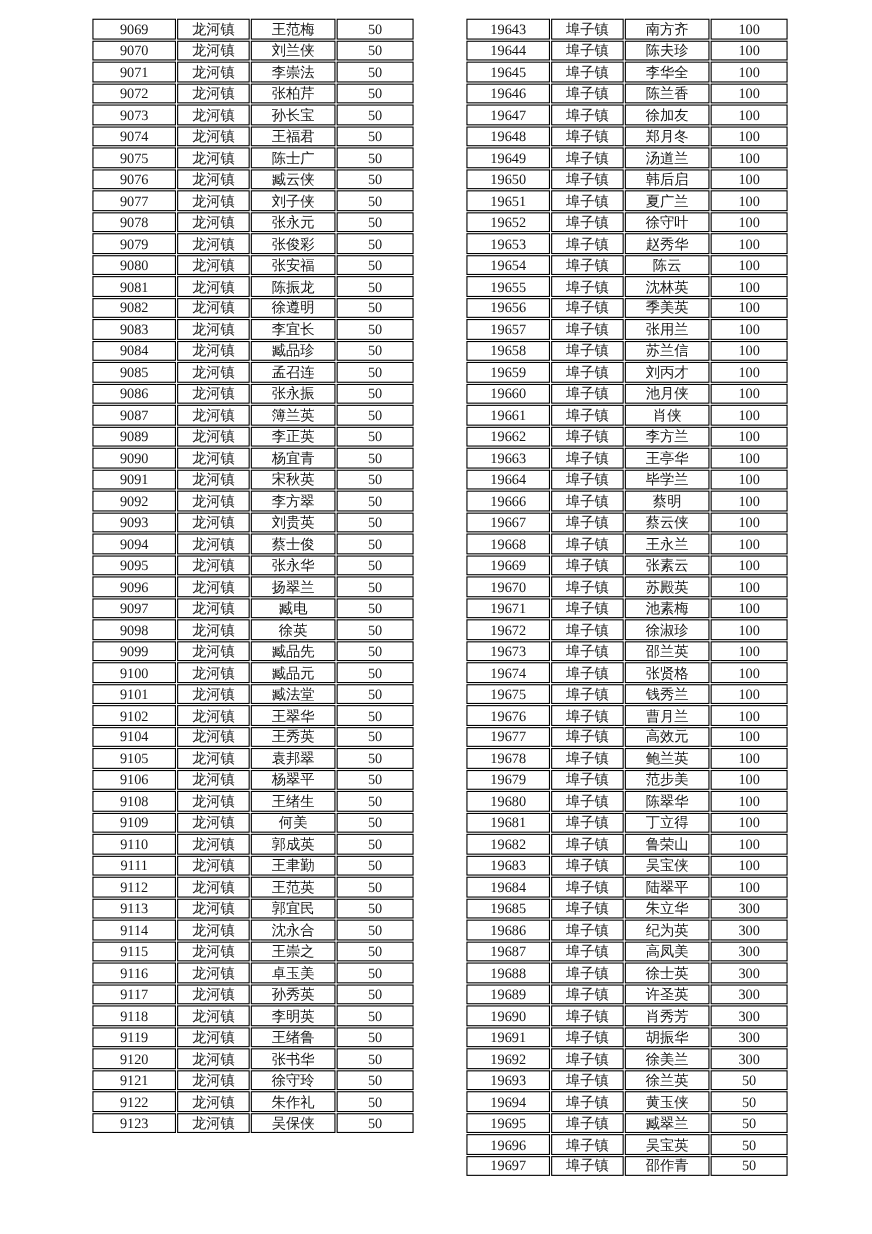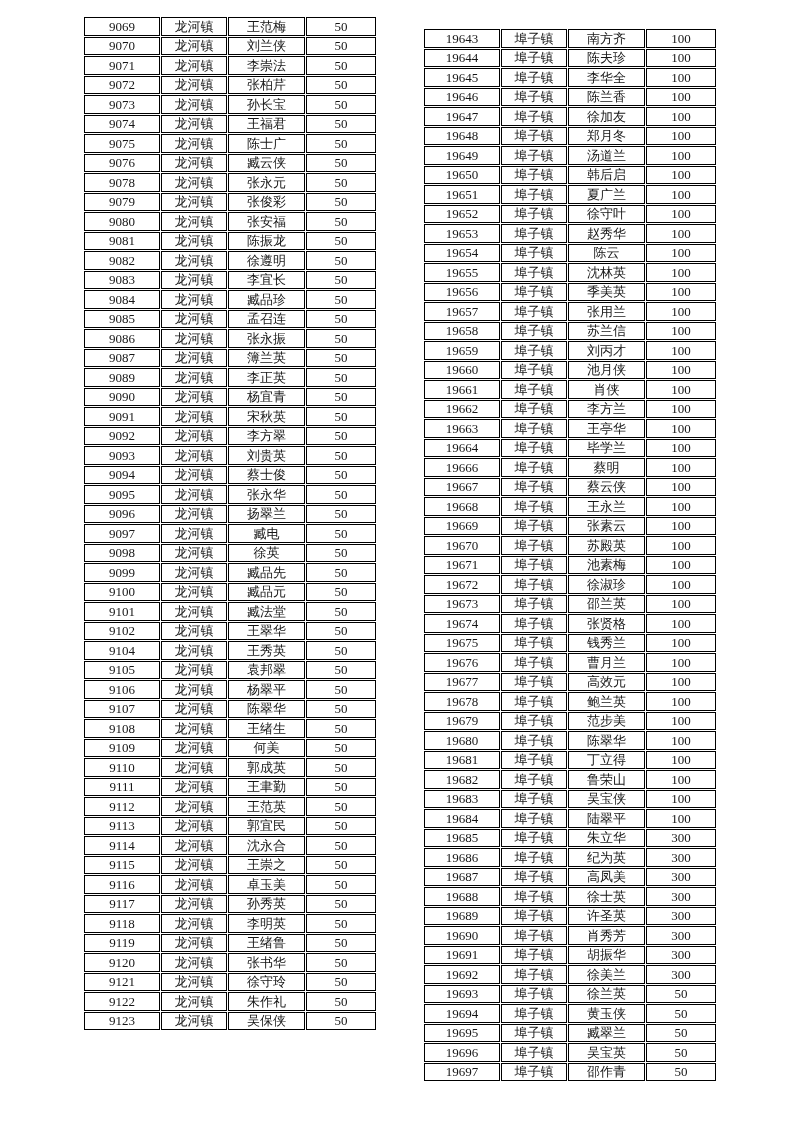--- a/index.html
+++ b/index.html
@@ -20,21 +20,21 @@
     background: #ffffff;
   }
   table.data-table {
     position: absolute;
     top: 16px;
     border-collapse: separate;
     border-spacing: 1px;
     table-layout: fixed;
   }
   #left-table  { left: 83px; }
-  #right-table { left: 423px; margin-top: 12px; }
+  #right-table { left: 423px; }
   table.data-table td {
     border: 1px solid #000000;
     padding: 0;
     height: 16.5px;
     text-align: center;
     vertical-align: middle;
     font-size: 13px;
     line-height: 1;
     color: #161616;
     overflow: hidden;
@@ -100,20 +100,26 @@
           <td>陈士广</td>
           <td>50</td>
         </tr>
         <tr>
           <td>9076</td>
           <td>龙河镇</td>
           <td>臧云侠</td>
           <td>50</td>
         </tr>
         <tr>
+          <td>9077</td>
+          <td>龙河镇</td>
+          <td>刘子侠</td>
+          <td>50</td>
+        </tr>
+        <tr>
           <td>9078</td>
           <td>龙河镇</td>
           <td>张永元</td>
           <td>50</td>
         </tr>
         <tr>
           <td>9079</td>
           <td>龙河镇</td>
           <td>张俊彩</td>
           <td>50</td>
@@ -259,26 +265,20 @@
         <tr>
           <td>9105</td>
           <td>龙河镇</td>
           <td>袁邦翠</td>
           <td>50</td>
         </tr>
         <tr>
           <td>9106</td>
           <td>龙河镇</td>
           <td>杨翠平</td>
-          <td>50</td>
-        </tr>
-        <tr>
-          <td>9107</td>
-          <td>龙河镇</td>
-          <td>陈翠华</td>
           <td>50</td>
         </tr>
         <tr>
           <td>9108</td>
           <td>龙河镇</td>
           <td>王绪生</td>
           <td>50</td>
         </tr>
         <tr>
           <td>9109</td>

